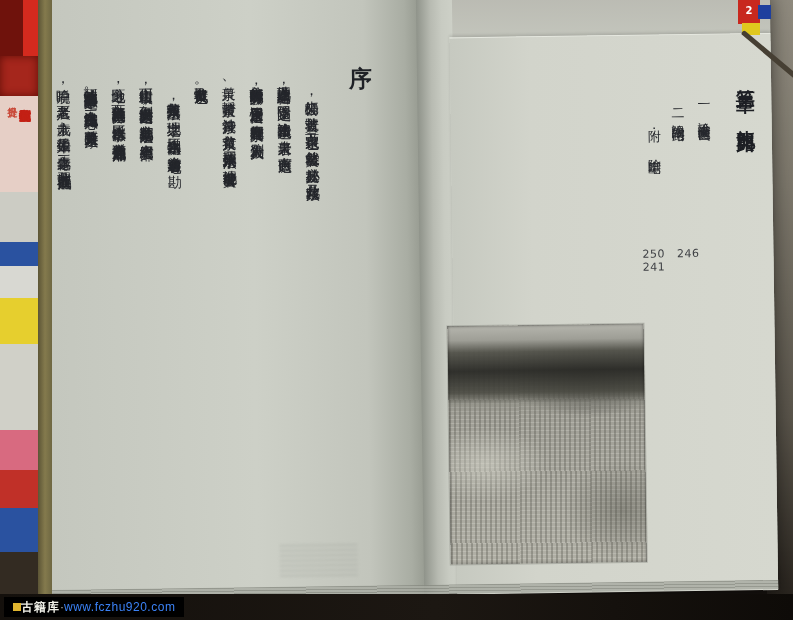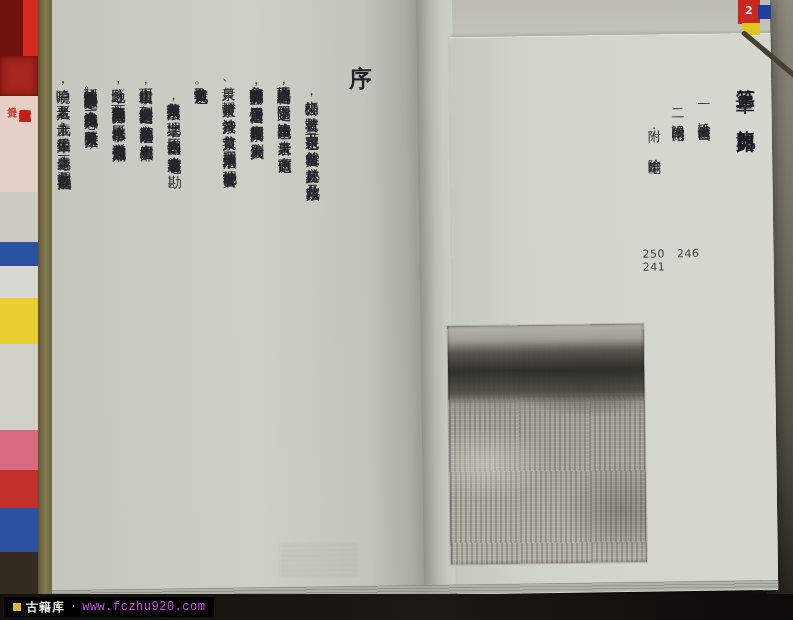--- a/index.html
+++ b/index.html
@@ -93,25 +93,25 @@
     font-family:"DejaVu Sans",sans-serif;font-size:10px;font-weight:bold;text-align:center;line-height:22px;}
   .cs-blue{position:absolute;left:20px;top:5px;width:13px;height:14px;background:#1e3f9e;}
   .cs-yellow{position:absolute;left:4px;top:23px;width:18px;height:12px;background:#e0c81e;}
   .diag{position:absolute;left:744px;top:30px;width:88px;height:5px;background:#463f33;
     transform:rotate(40deg);transform-origin:0 0;z-index:3;border-radius:2px;}
 
   
   .bottom-bar{position:absolute;left:0;top:594px;width:793px;height:26px;z-index:4;
     background:linear-gradient(90deg,#14100c 0%,#1c1712 55%,#0e0b08 100%);}
   .watermark{position:absolute;left:4px;top:3px;height:20px;background:#000;display:flex;align-items:center;
-    gap:5px;padding:0 9px;font-family:Liberation Mono, monospace;font-size:12px;}
+    padding:0 9px;font-family:Liberation Sans, sans-serif;font-size:12px;}
   .wm-dot{display:inline-block;width:8px;height:8px;background:#e0b52f;}
   .wm-site{color:#f0f0e8;font-weight:bold;letter-spacing:1px;}
   .wm-sep{color:#bdbdb4;}
-  .wm-url{color:#d946ef;letter-spacing:.5px;}
+  .wm-url{color:#3b82f6;letter-spacing:.5px;}
 </style>
 </head>
 <body>
 
 <div class="scene">
 
   <div class="bg-top-right"></div>
   <div class="bg-right"></div>
 
   <div class="book">

